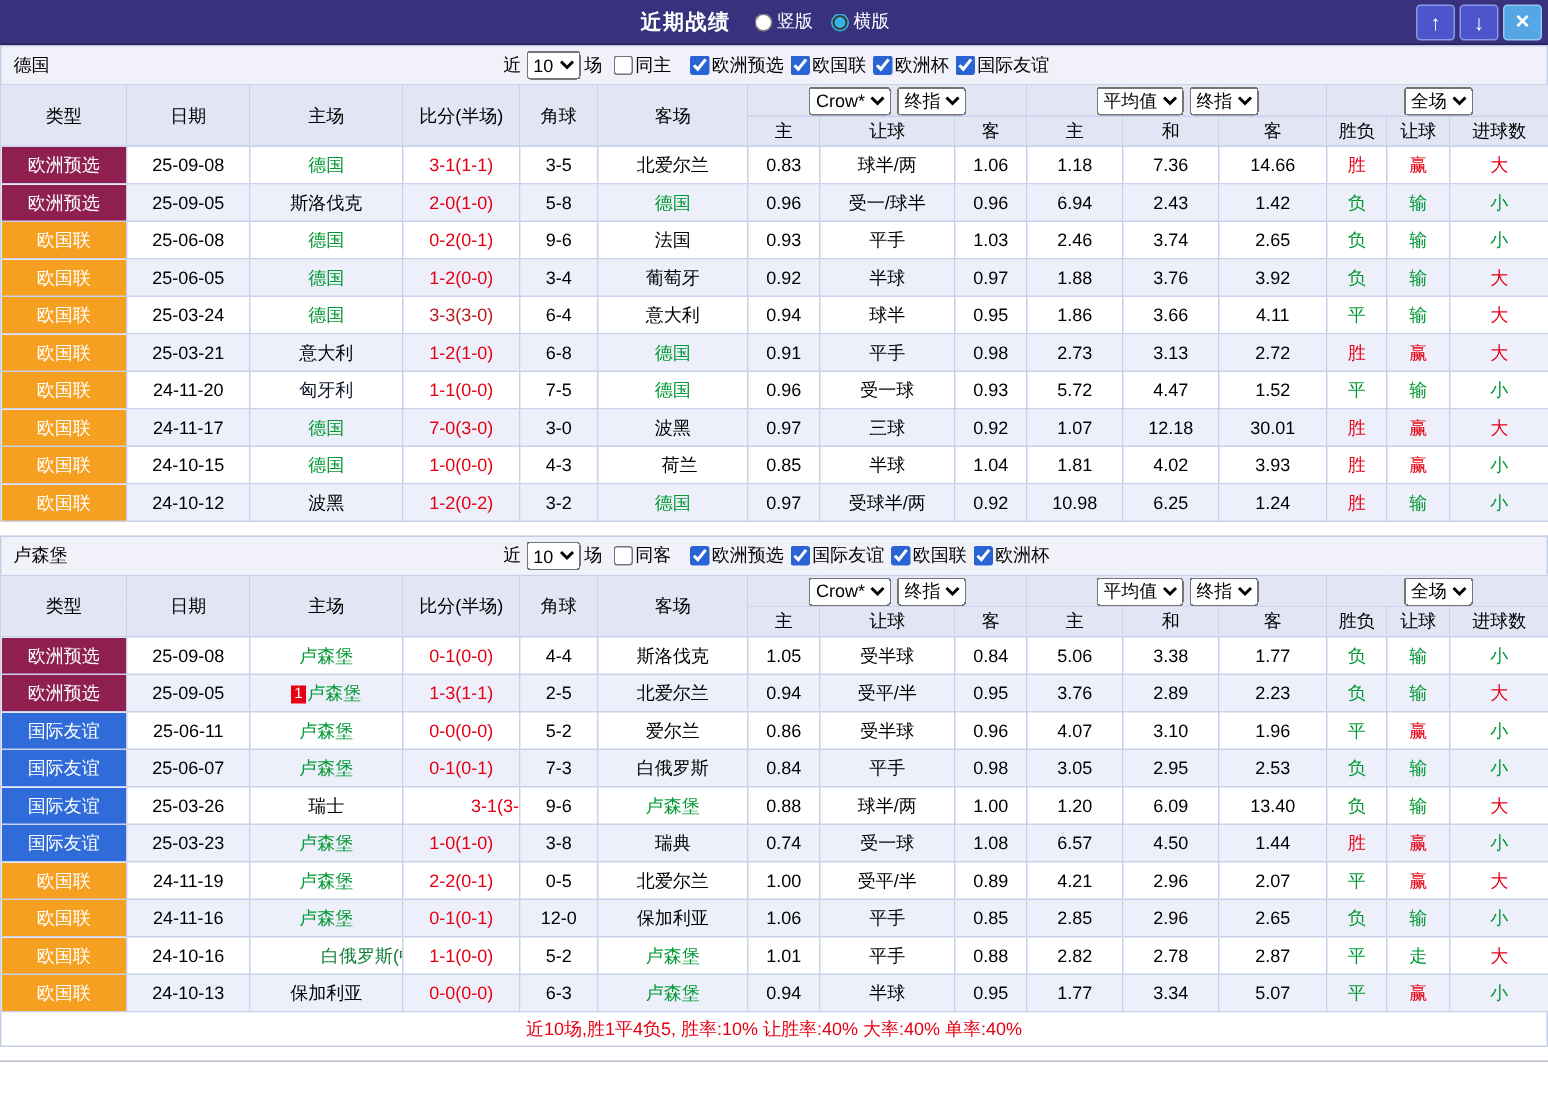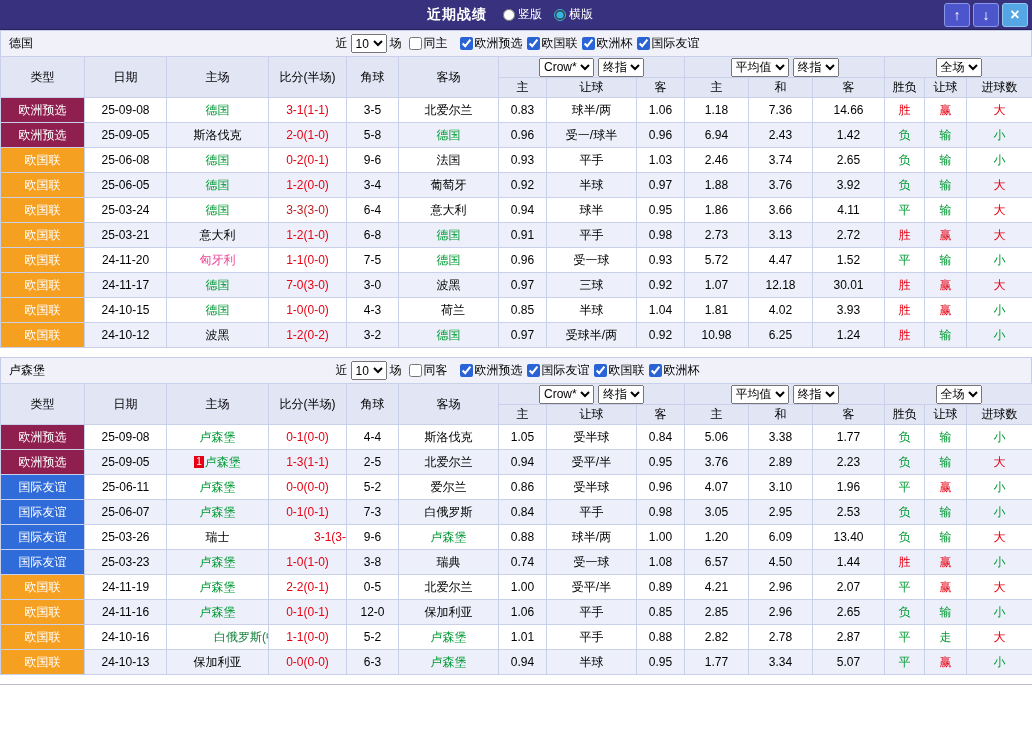--- a/index.html
+++ b/index.html
@@ -234,21 +234,21 @@
             <td>2.73</td>
             <td>3.13</td>
             <td>2.72</td>
             <td style="color: rgb(230, 0, 18);">胜</td>
             <td style="color: rgb(230, 0, 18);">赢</td>
             <td style="color: rgb(230, 0, 18);">大</td>
           </tr>
           <tr>
             <td class="type-cell" style="background: rgb(246, 160, 33);">欧国联</td>
             <td>24-11-20</td>
-            <td><span style="color: #ec4899;">匈牙利</span></td>
+            <td><span style="color: #0f172a;">匈牙利</span></td>
             <td style="color: rgb(230, 0, 18);">1-1(0-0)</td>
             <td>7-5</td>
             <td style="color: rgb(0, 153, 51);">德国</td>
             <td>0.96</td>
             <td>受一球</td>
             <td>0.93</td>
             <td>5.72</td>
             <td>4.47</td>
             <td>1.52</td>
             <td style="color: rgb(0, 153, 51);">平</td>
@@ -531,15 +531,16 @@
             <td>0.95</td>
             <td>1.77</td>
             <td>3.34</td>
             <td>5.07</td>
             <td style="color: rgb(0, 153, 51);">平</td>
             <td style="color: rgb(230, 0, 18);">赢</td>
             <td style="color: rgb(0, 153, 51);">小</td>
           </tr>
         </tbody>
       </table>
+      <div class="summary" style="color: rgb(230, 0, 18);">近10场,胜1平4负5, 胜率:10% 让胜率:40% 大率:40% 单率:40%</div>
     </section>
   </div>
 <div class="bottom-edge"></div>
 
 </body></html>

